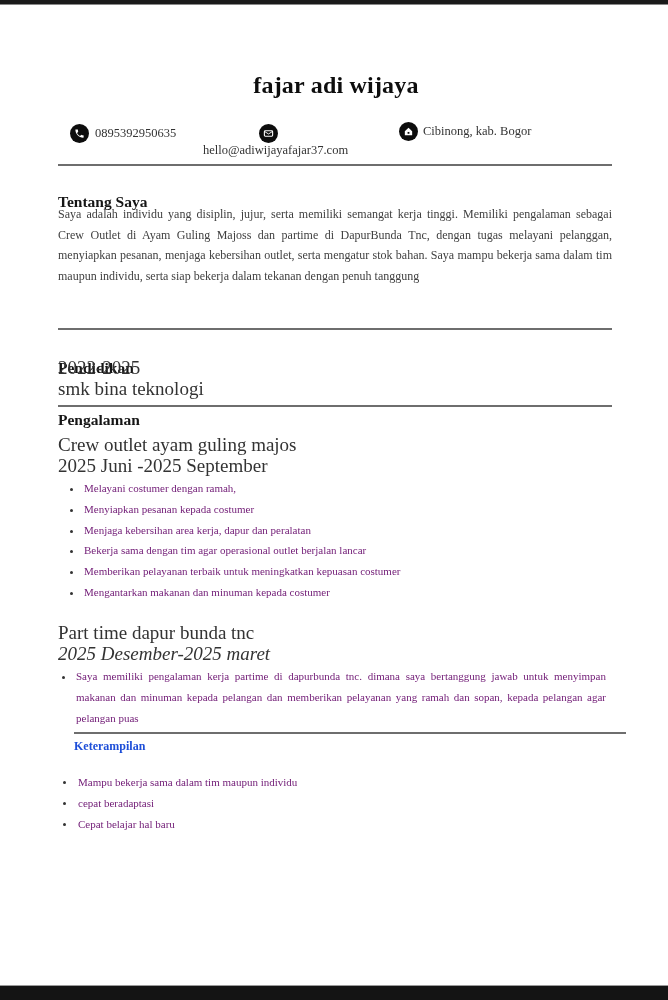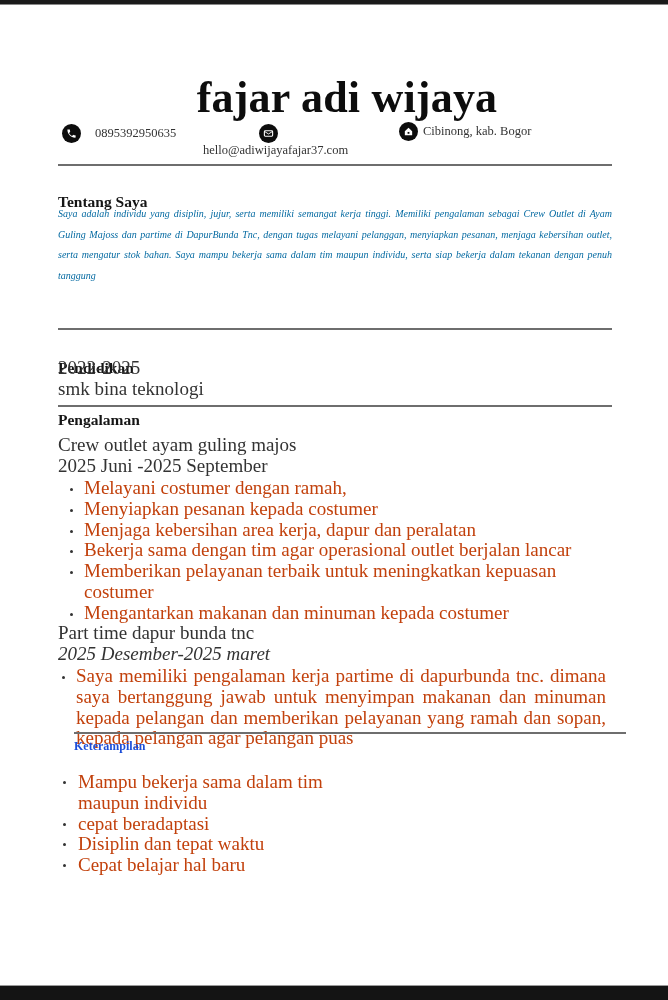--- a/index.html
+++ b/index.html
@@ -2,42 +2,42 @@
 <html><head>
 <meta charset="utf-8">
 <style>
   * { box-sizing: border-box; margin: 0; padding: 0; }
   html, body { width: 668px; height: 1000px; background: #ffffff; overflow: hidden; }
   body { position: relative; font-family: "Liberation Serif", "DejaVu Serif", serif; color: #2a2a2a; }
   .top-bar { position: absolute; left: 0; top: 0; width: 668px; height: 5px; background: #1a1a1a; border-bottom: 1px solid #888; }
   .bottom-bar { position: absolute; left: 0; top: 985px; width: 668px; height: 15px; background: #141414; border-top: 1px solid #9a9a9a; }
   .page { position: absolute; left: 58px; top: 0; width: 554px; }
 
-  .name { position: absolute; left: 12px; top: 72px; width: 554px; text-align: center;
-          font-family: "Liberation Serif", serif; font-weight: bold; font-size: 44px; color: #0d0d0d; letter-spacing: 0.2px; }
+  .name { position: absolute; left: 1px; top: 72px; width: 554px; text-align: center;
+          font-family: "Liberation Serif", serif; font-weight: bold; font-size: 24px; color: #0d0d0d; letter-spacing: 0.2px; }
 
   .contacts { position: absolute; top: 124px; left: 0; width: 554px; height: 22px; }
   .contact { position: absolute; top: 0; display: flex; align-items: center; font-size: 12.5px; color: #333; }
   .contact .ic { width: 19px; height: 19px; border-radius: 50%; background: #0d0d0d; display: inline-flex;
                  align-items: center; justify-content: center; margin-right: 6px; }
   .contact .ic svg { width: 11px; height: 11px; }
-  .c-phone { left: 4px; gap: 8px; }
+  .c-phone { left: 12px; }
   .c-email { left: 145px; flex-direction: column; }
   .c-email .ic { margin-right: 14px; }
   .c-loc { left: 341px; top: -2px; }
   .c-loc .ic { margin-right: 5px; }
 
   .rule { position: absolute; left: 0; width: 554px; height: 2px; background: #6e6e6e; }
   .h2 { position: absolute; left: 0; font-weight: bold; font-size: 15.5px; color: #151515; }
   .txt { position: absolute; left: 0; font-size: 19px; color: #333; line-height: 20.5px; }
-  .para { position: absolute; left: 0; width: 554px; font-size: 10px; line-height: 20.5px; color: #0369a1;
-          text-align: justify; text-align-last: left; font-style: italic; }
+  .para { position: absolute; left: 0; width: 554px; font-size: 12px; line-height: 20.5px; color: #404040;
+          text-align: justify; text-align-last: left; }
 
   ul.bul { position: absolute; list-style: none; }
-  ul.bul li { position: relative; font-size: 19px; line-height: 20.8px; color: #c2410c; }
+  ul.bul li { position: relative; font-size: 11px; line-height: 20.8px; color: #701a75; }
   ul.bul li::before { content: ""; position: absolute; width: 3px; height: 3px; border-radius: 50%; background: #333; }
   .exp1 { left: 26px; top: 478px; width: 520px; }
   .exp1 li { padding-left: 0; }
   .exp1 li::before { left: -14px; top: 10px; }
   .exp2 { left: 18px; top: 666px; width: 530px; }
   .exp2 li { text-align: justify; text-align-last: left; line-height: 21px; }
   .exp2 li::before { left: -14px; top: 10px; }
   .skills { left: 20px; top: 772px; width: 280px; }
   .skills li { line-height: 19.5px; }
   .skills li::before { left: -15px; top: 9px; }
@@ -112,18 +112,17 @@
   <ul class="bul exp2">
     <li>Saya memiliki pengalaman kerja partime di dapurbunda tnc. dimana saya bertanggung jawab untuk menyimpan makanan dan minuman kepada pelangan dan memberikan pelayanan yang ramah dan sopan, kepada pelangan  agar pelangan puas</li>
   </ul>
 
   <div class="rule" style="top:732px; left:16px; width:552px;"></div>
 
   <div class="h3">Keterampilan</div>
   <ul class="bul skills">
     <li>Mampu bekerja sama dalam tim maupun individu</li>
     <li>cepat beradaptasi</li>
-    <li>Disiplin dan tepat waktu</li>
     <li>Cepat belajar hal baru</li>
   </ul>
 </div>
 
 <div class="bottom-bar"></div>
 
 </body></html>

